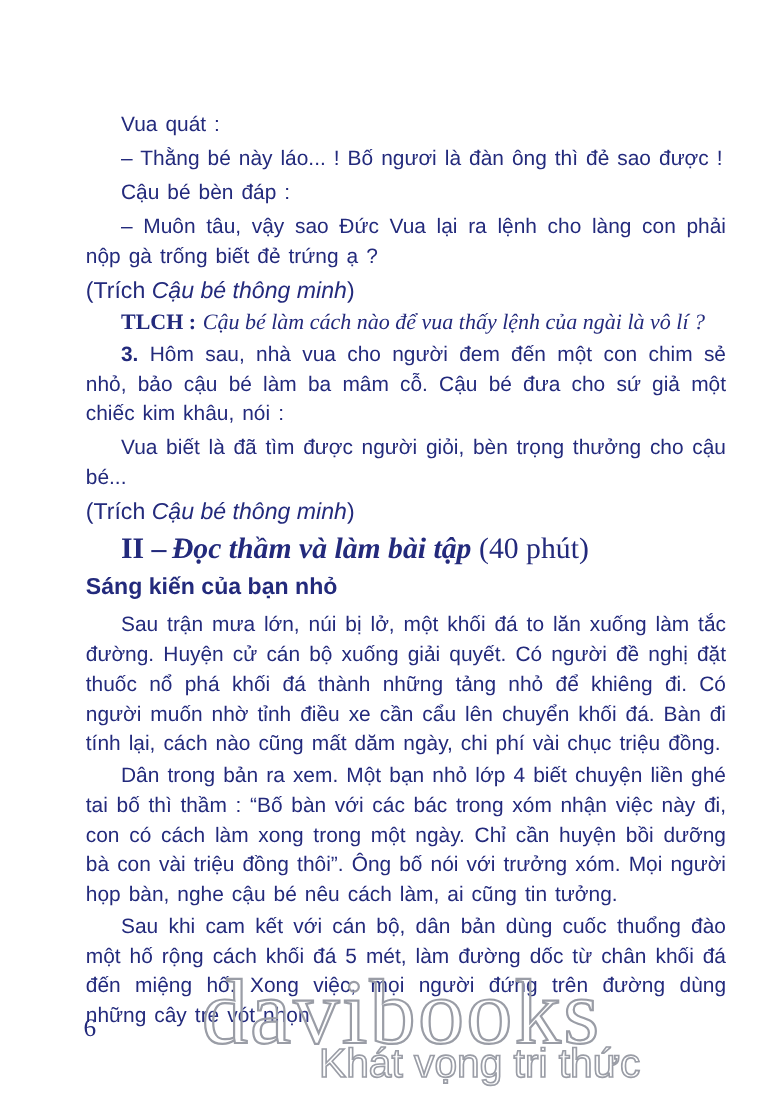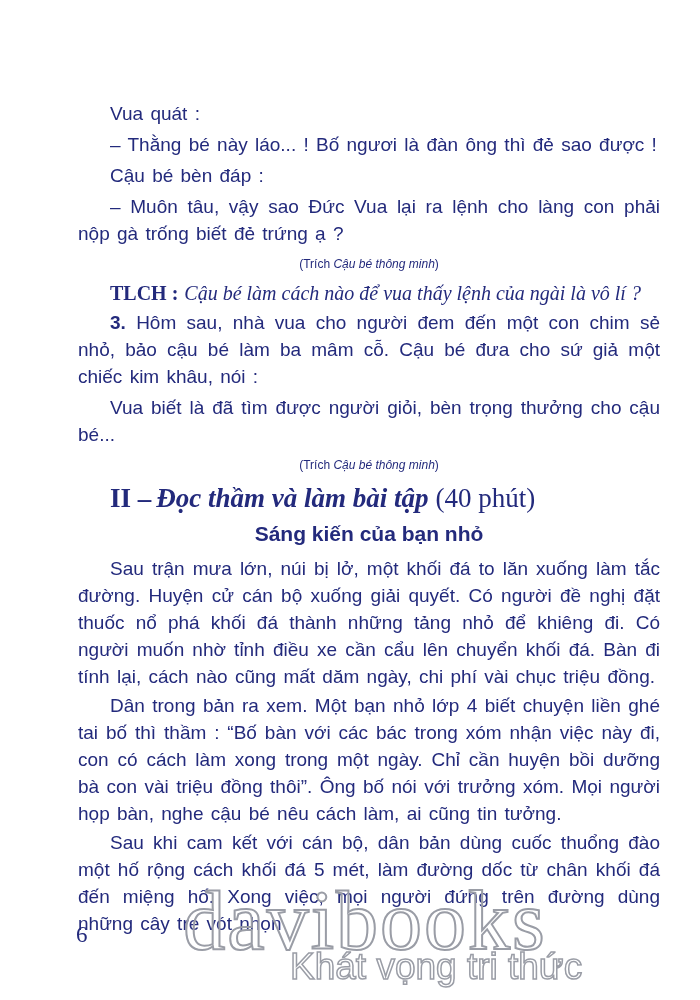--- a/index.html
+++ b/index.html
@@ -23,23 +23,23 @@
   .body {
     font-size: 19px;
     line-height: 27px;
     text-align: justify;
     word-spacing: 2px;
     margin-bottom: 4px;
   }
   .indent { text-indent: 32px; }
   .num { font-weight: bold; }
   .source {
-    font-size: 12px;
+    font-size: 21px;
     line-height: 27px;
-    text-align: center;
+    text-align: left;
     margin-bottom: 2px;
   }
   .source .work { font-style: italic; }
   .tlch {
     font-family: "Liberation Serif", serif;
     font-size: 20px;
     line-height: 27px;
     text-indent: 32px;
     margin-bottom: 2px;
   }
@@ -52,21 +52,20 @@
     line-height: 27px;
     text-indent: 32px;
     margin-top: 6px;
     margin-bottom: 8px;
   }
   .section .numeral { font-weight: bold; margin-right: 5px; }
   .section .sec-title { font-weight: bold; font-style: italic; margin-right: 7px; }
   .reading-title {
     font-size: 21px;
     font-weight: bold;
-    text-align: center;
     line-height: 27px;
     margin: 4px 0 8px 0;
   }
   .story { margin-bottom: 2px; }
   .page-number {
     position: absolute;
     left: 76px; top: 922px;
     font-family: "Liberation Serif", serif;
     font-size: 23px;
     color: var(--text-navy, #232a7c);

